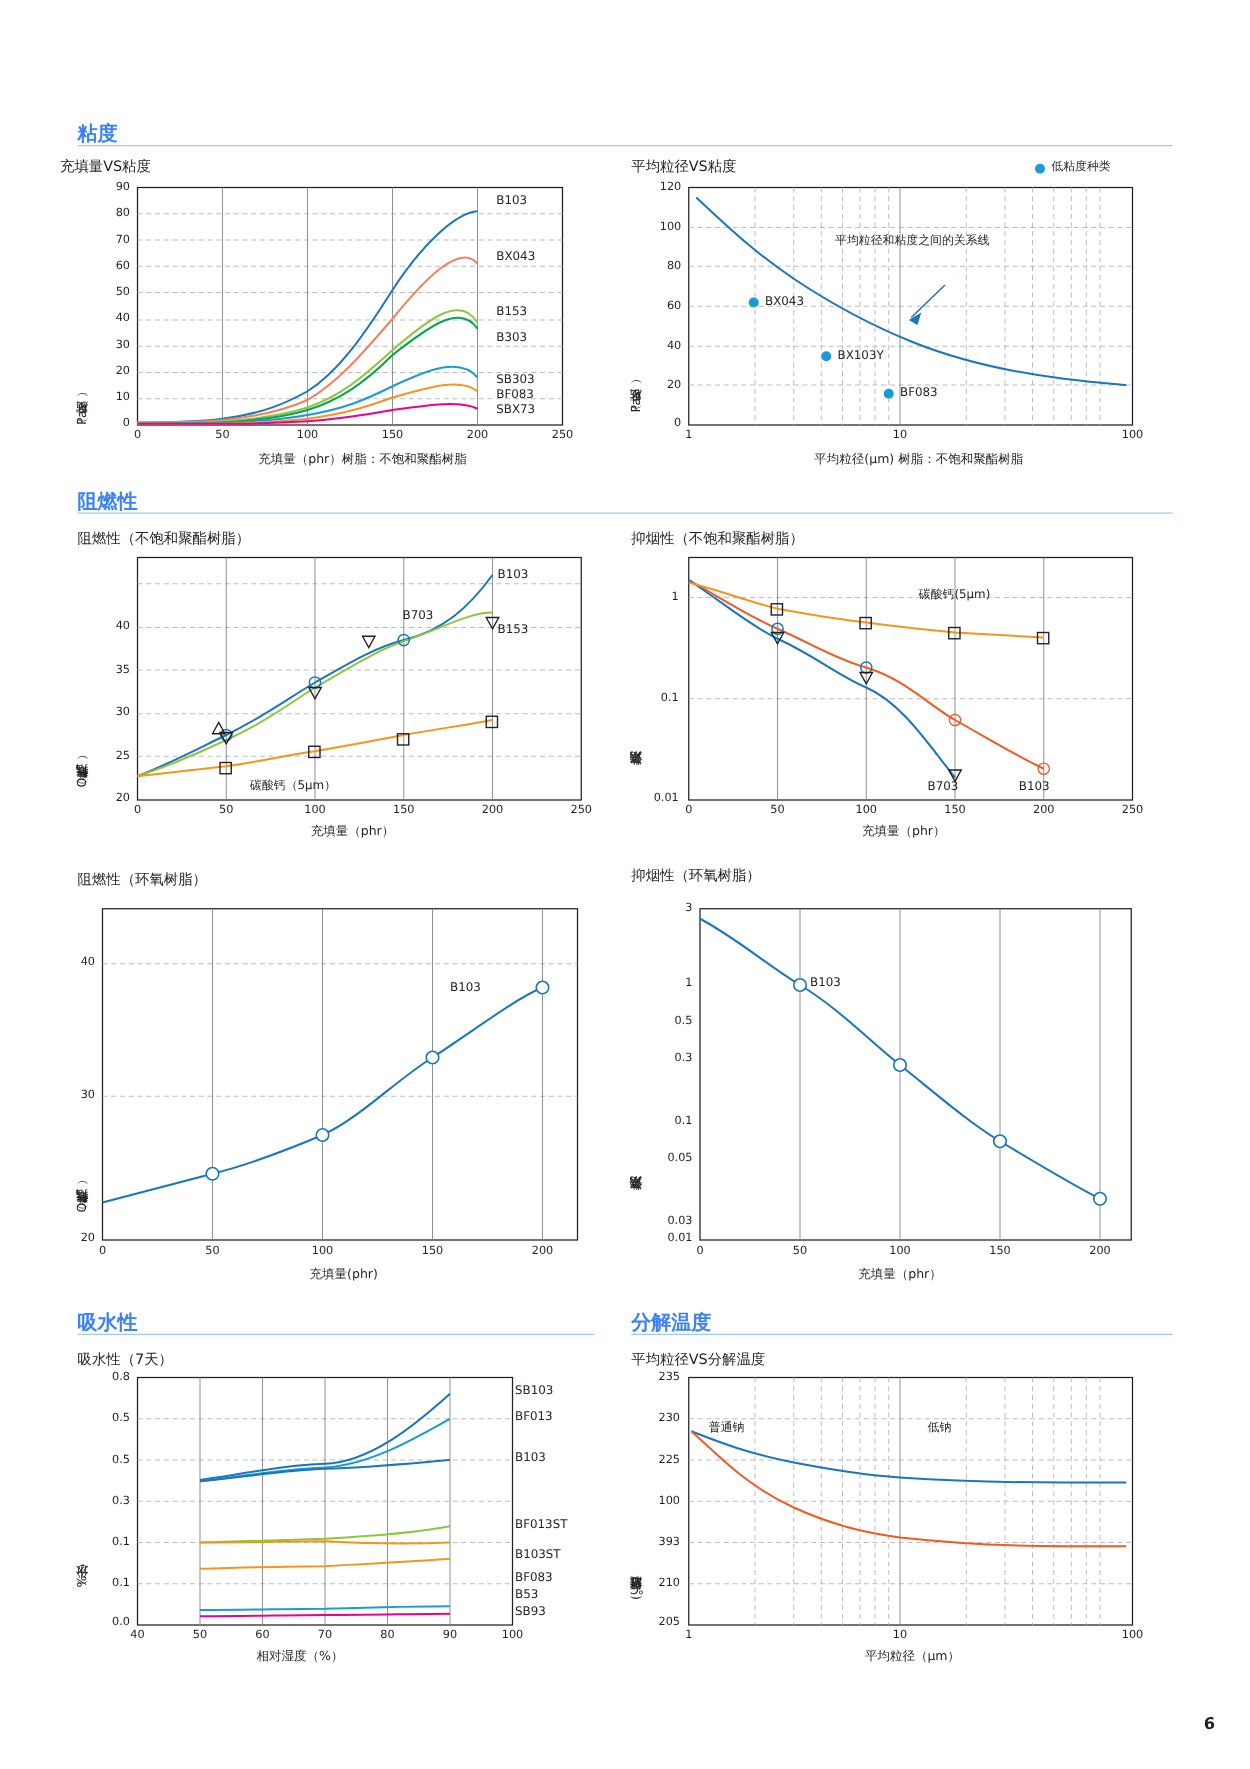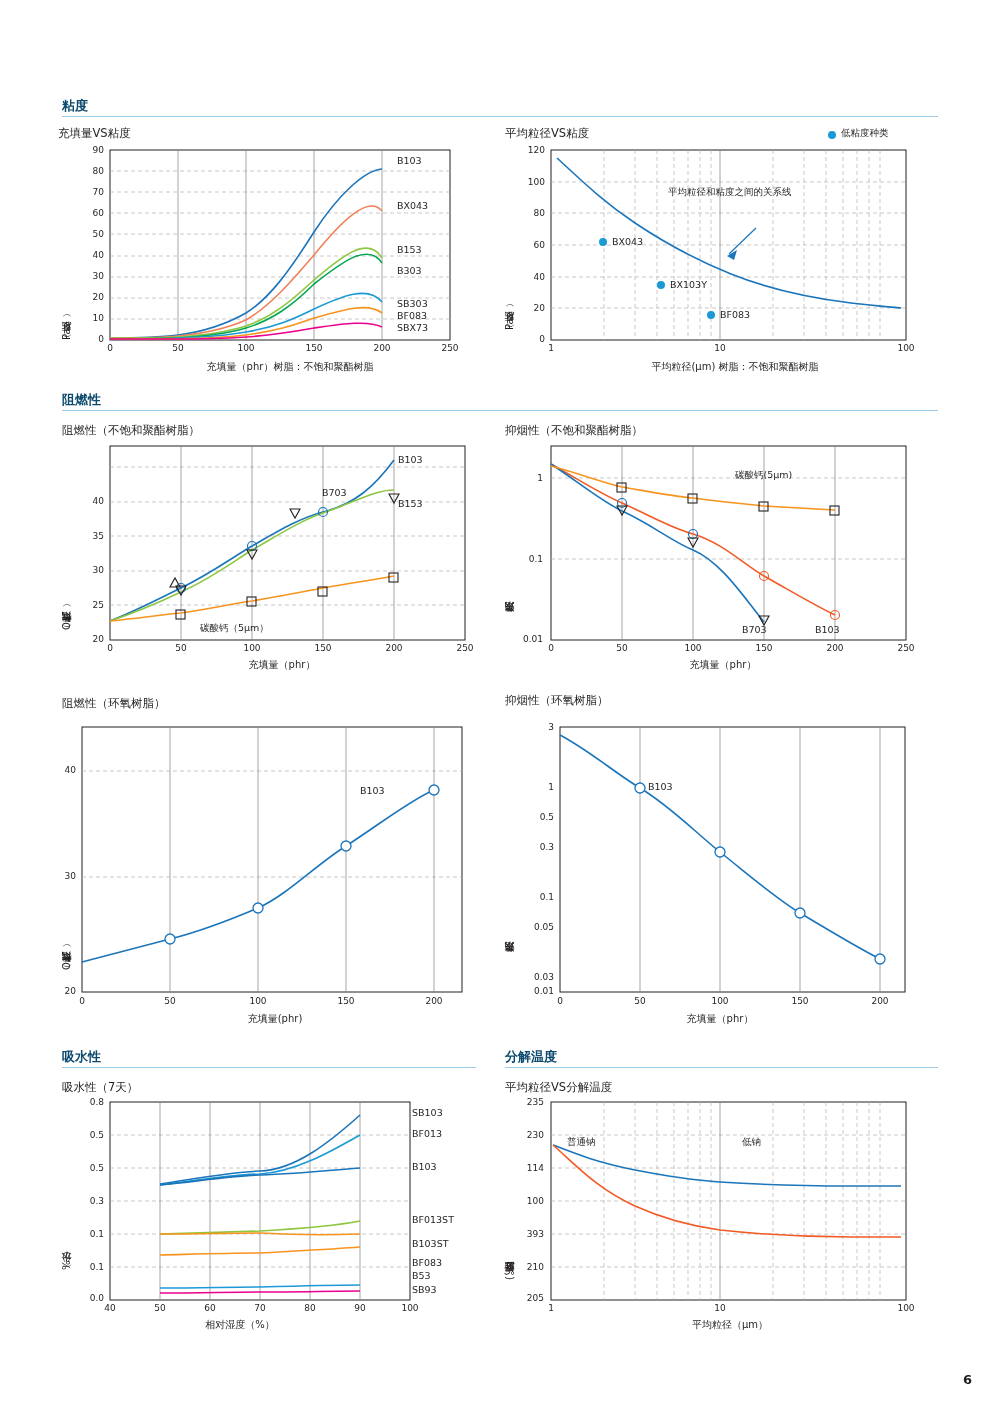--- a/index.html
+++ b/index.html
@@ -3,21 +3,21 @@
 <meta charset="utf-8">
 <style>
   html,body{margin:0;padding:0;}
   body{
     width:1000px;height:1415px;background:#ffffff;
     font-family:"DejaVu Sans","Liberation Sans",sans-serif;
     color:#231f20;position:relative;overflow:hidden;
   }
   .page{position:absolute;left:0;top:0;width:1000px;height:1415px;}
   
-  .sec-head{position:absolute;font-size:13px;font-weight:bold;color:#0c4a6e;}
+  .sec-head{position:absolute;font-size:16px;font-weight:bold;color:#3b82f6;}
   .sec-rule{position:absolute;height:1px;background:#9ecbe8;}
   .chart-title{position:absolute;font-size:11.5px;color:#231f20;}
   .axis-label{position:absolute;font-size:10px;color:#231f20;text-align:center;}
   .y-label{position:absolute;font-size:10px;color:#231f20;
     writing-mode:vertical-rl;transform:rotate(180deg);white-space:nowrap;}
   .tickR{position:absolute;font-size:9px;color:#231f20;text-align:right;}
   .tickC{position:absolute;font-size:9px;color:#231f20;text-align:center;}
   .series-lab{position:absolute;font-size:9.5px;color:#231f20;white-space:nowrap;}
   .note{position:absolute;font-size:9.5px;color:#231f20;white-space:nowrap;}
   .legend-dot{position:absolute;width:8px;height:8px;border-radius:50%;background:#1b9ad6;}
@@ -29,21 +29,21 @@
   .ln{fill:none;stroke-width:1.6;}
 </style>
 </head>
 <body>
 
 <div class="page">
 
   <div class="sec-head" style="left:62px;top:97px">粘度</div>
   <div class="sec-rule" style="left:62px;top:116px;width:876px"></div>
 
-  <div class="chart-title" style="left:58px;top:126px">充填量VS粘度</div>
+  <div class="chart-title" style="left:48px;top:126px">充填量VS粘度</div>
   <div class="y-label" style="left:60px;top:170px;height:170px">粘度（Pa・s）</div>
   <svg style="left:110px;top:150px" width="340" height="190">
     <rect class="plot-bg" x="0" y="0" width="340" height="190"></rect>
     <line class="grid" x1="0" y1="169" x2="340" y2="169"></line>
     <line class="grid" x1="0" y1="148" x2="340" y2="148"></line>
     <line class="grid" x1="0" y1="127" x2="340" y2="127"></line>
     <line class="grid" x1="0" y1="106" x2="340" y2="106"></line>
     <line class="grid" x1="0" y1="84" x2="340" y2="84"></line>
     <line class="grid" x1="0" y1="63" x2="340" y2="63"></line>
     <line class="grid" x1="0" y1="42" x2="340" y2="42"></line>
@@ -365,21 +365,21 @@
     <line class="grid" x1="275" y1="0" x2="275" y2="198"></line>
     <line class="grid" x1="292" y1="0" x2="292" y2="198"></line>
     <line class="grid" x1="306" y1="0" x2="306" y2="198"></line>
     <line class="grid" x1="318" y1="0" x2="318" y2="198"></line>
     <line class="grid" x1="329" y1="0" x2="329" y2="198"></line>
     <path class="ln" stroke="#1b75bb" d="M2,43 C25,52 45,60 84,68 C115,74 140,78 169,80 C215,83 265,84 300,84 C325,84 340,84 350,84"></path>
     <path class="ln" stroke="#f15a24" d="M2,43 C25,63 45,86 84,104 C115,118 140,124 169,128 C215,133 265,135 300,135 C325,135 340,135 350,135"></path>
   </svg>
   <div class="tickR" style="left:508px;top:1097px;width:36px">235</div>
   <div class="tickR" style="left:508px;top:1130px;width:36px">230</div>
-  <div class="tickR" style="left:508px;top:1163px;width:36px">114</div>
+  <div class="tickR" style="left:508px;top:1163px;width:36px">225</div>
   <div class="tickR" style="left:508px;top:1196px;width:36px">100</div>
   <div class="tickR" style="left:508px;top:1229px;width:36px">393</div>
   <div class="tickR" style="left:508px;top:1262px;width:36px">210</div>
   <div class="tickR" style="left:508px;top:1293px;width:36px">205</div>
   <div class="tickC" style="left:539px;top:1303px;width:24px">1</div>
   <div class="tickC" style="left:708px;top:1303px;width:24px">10</div>
   <div class="tickC" style="left:894px;top:1303px;width:24px">100</div>
   <div class="axis-label" style="left:660px;top:1318px;width:140px">平均粒径（μm）</div>
   <div class="note" style="left:567px;top:1136px">普通钠</div>
   <div class="note" style="left:742px;top:1136px">低钠</div>

